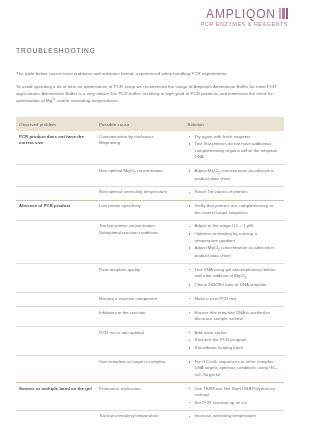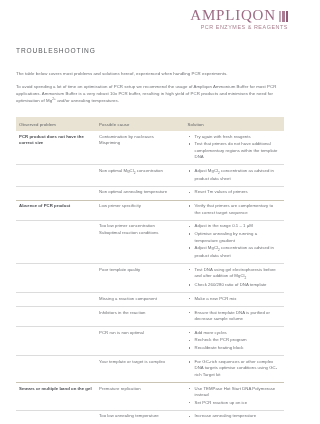--- a/index.html
+++ b/index.html
@@ -31,22 +31,22 @@
     text-align: right;
     line-height: 1;
   }
   .logo-row {
     display: flex;
     align-items: flex-end;
     justify-content: flex-end;
     gap: 3px;
   }
   .logo-word {
-    font-family: Liberation Serif, serif;
-    font-size: 15px;
+    font-family: Liberation Sans, sans-serif;
+    font-size: 12px;
     letter-spacing: 0.8px;
     color: #9c6b84;
     font-weight: 400;
   }
   .logo-bars {
     display: flex;
     gap: 1.3px;
     align-items: flex-end;
     padding-bottom: 1px;
   }

